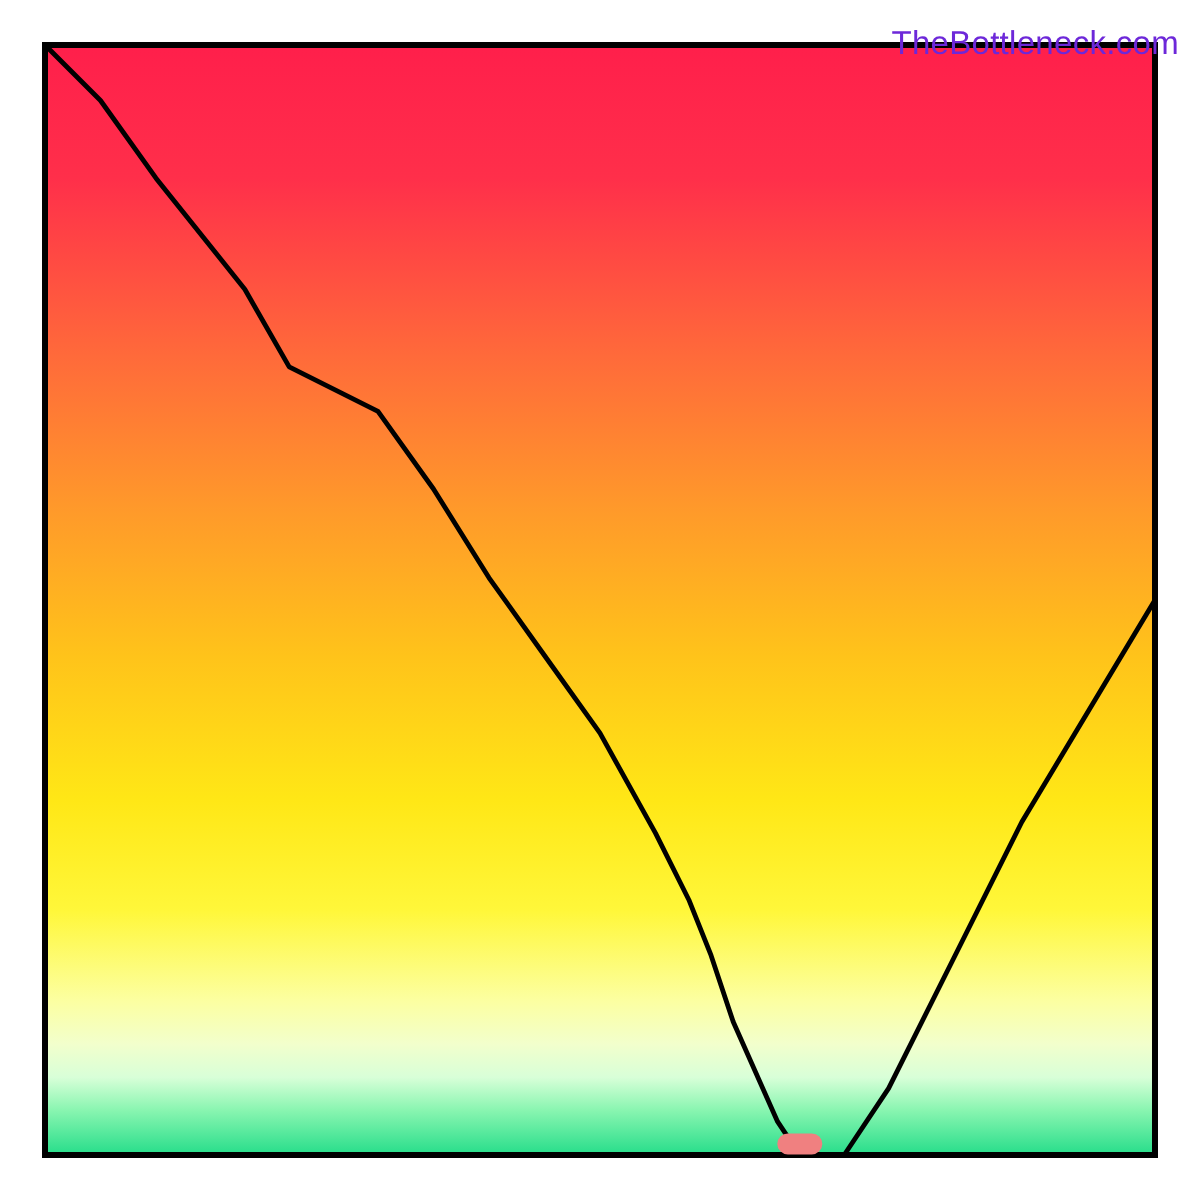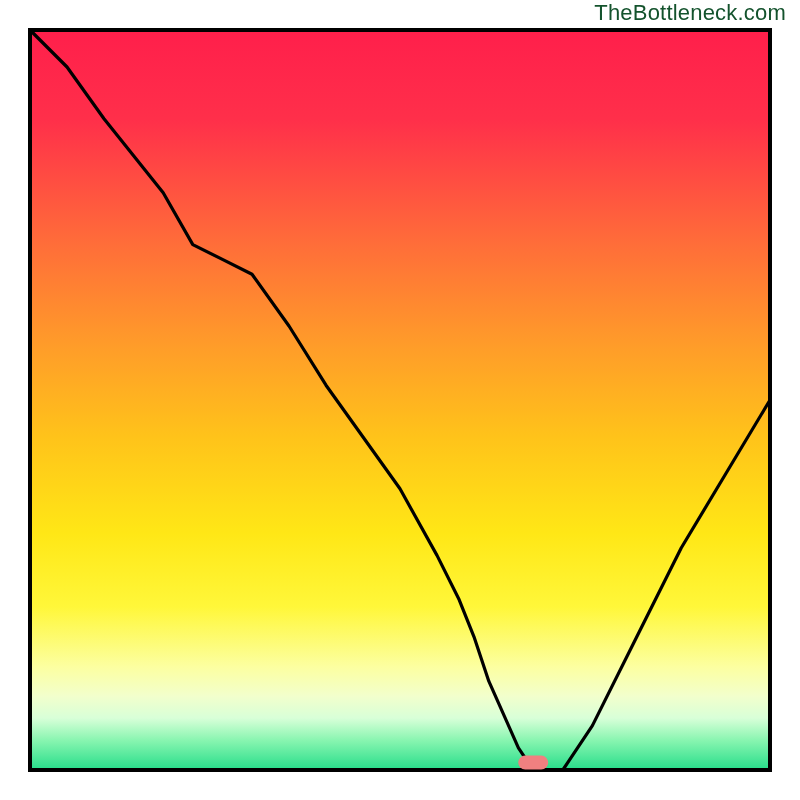--- a/index.html
+++ b/index.html
@@ -10,25 +10,25 @@
     background: #ffffff;
     font-family: Arial, Helvetica, sans-serif;
   }
   .chart-container {
     position: relative;
     width: 800px;
     height: 800px;
   }
   .watermark {
     position: absolute;
-    top: 0;
+    top: 16px;
     right: 14px;
     font-size: 22px;
     font-weight: 500;
-    color: #14532d;
+    color: #6d28d9;
     letter-spacing: 0.2px;
     z-index: 10;
   }
   svg {
     display: block;
   }
 </style>
 </head>
 <body>
 

